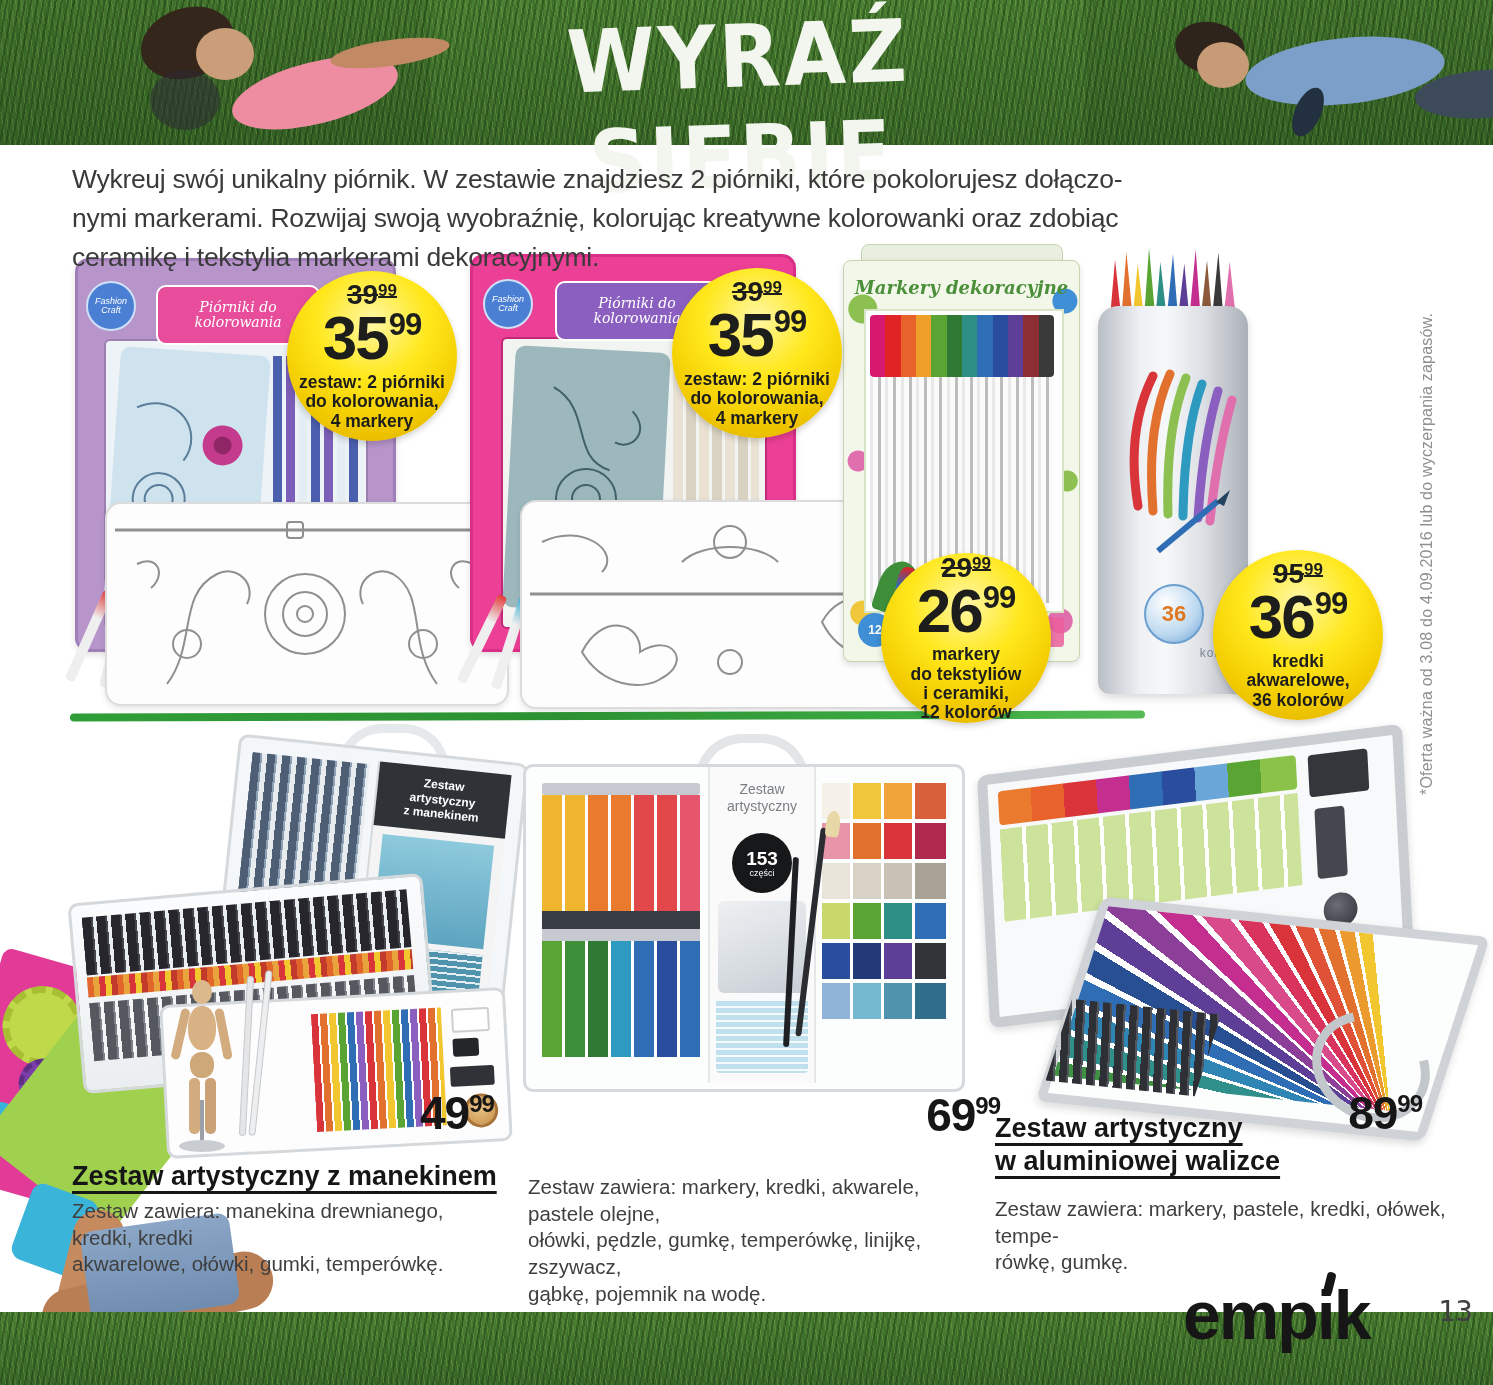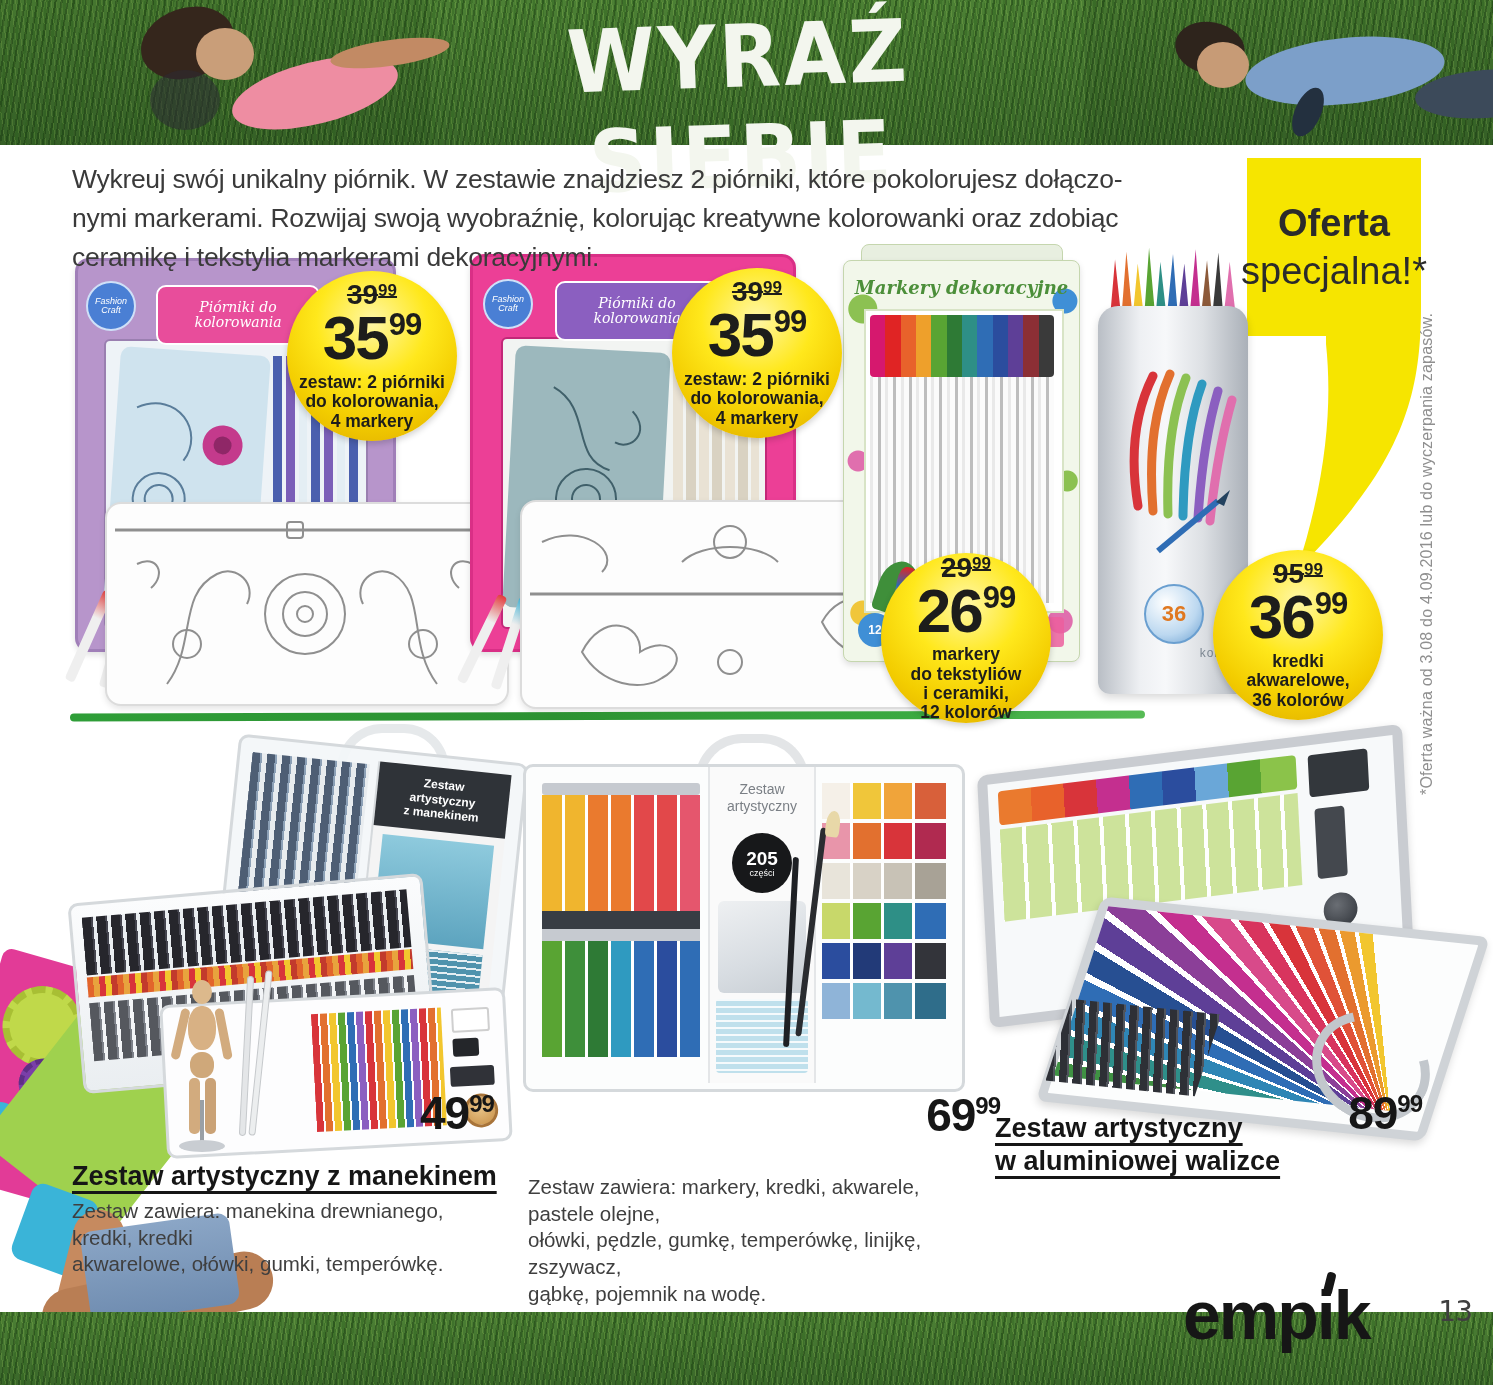--- a/index.html
+++ b/index.html
@@ -95,27 +95,20 @@
       <div class="blob" style="left:330px;top:70px;width:140px;height:48px;background:#3c4a5a;transform:rotate(-4deg);"></div>
       <div class="blob" style="left:210px;top:86px;width:26px;height:52px;background:#23303f;transform:rotate(24deg);"></div>
     </div>
     <div id="banner-title" class="abs">WYRAŹ SIEBIE</div>
   </div>
 
   <div id="intro" class="abs">Wykreuj swój unikalny piórnik. W zestawie znajdziesz 2 piórniki, które pokolorujesz dołączo-
 nymi markerami. Rozwijaj swoją wyobraźnię, kolorując kreatywne kolorowanki oraz zdobiąc
 ceramikę i tekstylia markerami dekoracyjnymi.</div>
 
-  <div id="ribbon" class="abs">
-    <svg width="195" height="425" viewBox="0 0 195 425">
-      <path d="M7 0 H181 V148 C181 238 163 307 57 412 C88 316 92 243 86 186 L86 178 H7 Z" fill="#f6e500"></path>
-    </svg>
-    <div class="l1">Oferta</div>
-    <div class="l2">specjalna!*</div>
-  </div>
   <div id="side-note" class="abs">*Oferta ważna od 3.08 do 4.09.2016 lub do wyczerpania zapasów.</div>
 
   <div class="abs" style="left:75px;top:252px;width:440px;height:462px;z-index:10;">
     <div class="abs" style="left:0;top:6px;width:315px;height:388px;background:#b795cb;border:3px solid #a07fb8;border-radius:14px;box-shadow:0 3px 6px rgba(0,0,0,.12);">
       <div class="abs" style="left:26px;top:78px;width:260px;height:286px;background:#eef3f7;border-radius:6px;border:2px solid #9a7fb0;"></div>
       <div class="abs" style="left:34px;top:90px;width:150px;height:260px;background:#cfe3ee;border-radius:10px;transform:rotate(4deg);">
         <svg width="150" height="260" viewBox="0 0 150 260">
             <g fill="none" stroke="#5a7d9a" stroke-width="2">
           <circle cx="48" cy="150" r="26"></circle>
               <circle cx="48" cy="150" r="14"></circle>
@@ -319,21 +312,21 @@
         <div class="abs" style="left:0;top:0;width:158px;height:12px;background:#c6cad0;border-radius:3px;"></div>
         <div class="abs" style="left:0;top:12px;width:158px;height:116px;background:linear-gradient(90deg,#f0b52e 0 20px,#fff 20px 23px,#f0b52e 23px 43px,#fff 43px 46px,#ea7a2e 46px 66px,#fff 66px 69px,#ea7a2e 69px 89px,#fff 89px 92px,#e2484a 92px 112px,#fff 112px 115px,#e2484a 115px 135px,#fff 135px 138px,#e5566d 138px 158px);"></div>
         <div class="abs" style="left:0;top:128px;width:158px;height:18px;background:#383d44;"></div>
         <div class="abs" style="left:0;top:146px;width:158px;height:12px;background:#c6cad0;"></div>
         <div class="abs" style="left:0;top:158px;width:158px;height:116px;background:linear-gradient(90deg,#59a433 0 20px,#fff 20px 23px,#3e8f3a 23px 43px,#fff 43px 46px,#2e7a35 46px 66px,#fff 66px 69px,#2f9ac0 69px 89px,#fff 89px 92px,#2f6db5 92px 112px,#fff 112px 115px,#2b4d9e 115px 135px,#fff 135px 138px,#2f6db5 138px 158px);"></div>
       </div>
       <div class="abs" style="left:182px;top:0;width:104px;height:316px;background:#fafafa;border-left:2px solid #e4e6e8;border-right:2px solid #e4e6e8;">
         <div class="abs" style="left:0;top:14px;width:104px;text-align:center;font-size:14px;line-height:1.2;color:#7a7f85;white-space:pre-line;">Zestaw
 artystyczny</div>
         <div class="abs" style="left:22px;top:66px;width:60px;height:60px;border-radius:50%;background:#17181a;color:#fff;display:flex;flex-direction:column;align-items:center;justify-content:center;">
-          <span style="font-weight:bold;font-size:19px;line-height:1;">205</span>
+          <span style="font-weight:bold;font-size:19px;line-height:1;">153</span>
           <span style="font-size:9px;">części</span>
         </div>
         <div class="abs" style="left:8px;top:134px;width:88px;height:92px;background:linear-gradient(160deg,#eef0f2,#d8dde2 60%,#c8ced4);border-radius:6px;"></div>
         <div class="abs tiny-lines" style="left:6px;top:232px;width:92px;height:74px;background-color:#bfe0ec;border-radius:4px;"></div>
       </div>
       <div class="abs" style="left:296px;top:16px;width:124px;height:286px;">
         <div style="height:36px;margin-bottom:4px;background:linear-gradient(90deg,#f5f0e8 0 28px,#fff 28px 31px,#f0c63a 31px 59px,#fff 59px 62px,#f0a43a 62px 90px,#fff 90px 93px,#d8603a 93px 124px);"></div>
         <div style="height:36px;margin-bottom:4px;background:linear-gradient(90deg,#e895aa 0 28px,#fff 28px 31px,#e2702f 31px 59px,#fff 59px 62px,#d8343a 62px 90px,#fff 90px 93px,#b02a50 93px 124px);"></div>
         <div style="height:36px;margin-bottom:4px;background:linear-gradient(90deg,#e8e4da 0 28px,#fff 28px 31px,#d8d2c6 31px 59px,#fff 59px 62px,#c8c2b6 62px 90px,#fff 90px 93px,#a8a296 93px 124px);"></div>
         <div style="height:36px;margin-bottom:4px;background:linear-gradient(90deg,#c8d86a 0 28px,#fff 28px 31px,#59a433 31px 59px,#fff 59px 62px,#2e8f86 62px 90px,#fff 90px 93px,#2f6db5 93px 124px);"></div>
@@ -392,20 +385,22 @@
   </div>
   <div class="p-desc" style="left:528px;top:1174px;width:452px;">Zestaw zawiera: markery, kredki, akwarele, pastele olejne,
 ołówki, pędzle, gumkę, temperówkę, linijkę, zszywacz,
 gąbkę, pojemnik na wodę.</div>
 
   <div class="big-price" style="left:1250px;top:1086px;width:172px;text-align:right;">
     <span>89</span><span class="c">99</span>
   </div>
   <div class="p-title" style="left:995px;top:1112px;">Zestaw artystyczny
 w aluminiowej walizce</div>
+  <div class="p-desc" style="left:995px;top:1196px;width:452px;">Zestaw zawiera: markery, pastele, kredki, ołówek, tempe-
+rówkę, gumkę.</div>
 
   <div class="abs" style="left:0;top:940px;width:310px;height:445px;z-index:1;">
     <div class="abs" style="left:-30px;top:20px;width:130px;height:235px;background:#e23b97;border-radius:10px;transform:rotate(16deg);">
       <div class="abs" style="left:18px;top:26px;width:66px;height:66px;border-radius:50%;background:#c0d94a;border:7px dashed #a8bf34;"></div>
       <div class="abs" style="left:50px;top:96px;width:40px;height:40px;border-radius:50%;background:#7a3fa8;border:5px dashed #5e2f86;"></div>
       <div class="abs" style="left:20px;top:150px;width:48px;height:48px;border-radius:50%;background:#3ab4d8;"></div>
     </div>
     <div class="abs" style="left:28px;top:62px;width:160px;height:210px;background:#9fd14e;border-radius:10px;transform:rotate(38deg);">
       <div class="abs" style="left:96px;top:24px;width:26px;height:18px;background:#ffffff;border-radius:3px;"></div>
       <div class="abs" style="left:30px;top:60px;width:14px;height:14px;background:#4a8f2e;border-radius:3px;"></div>

